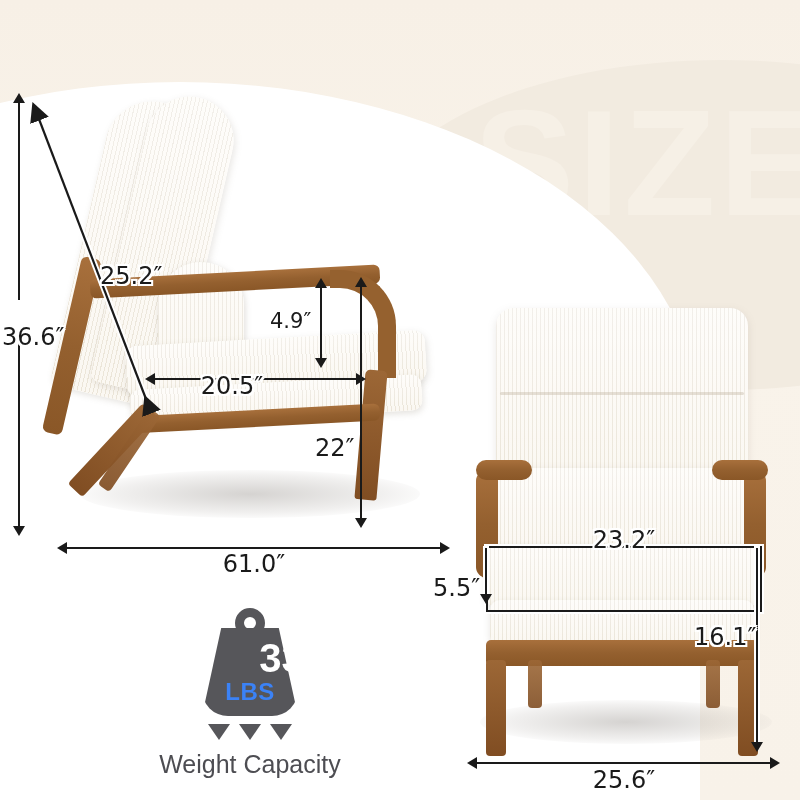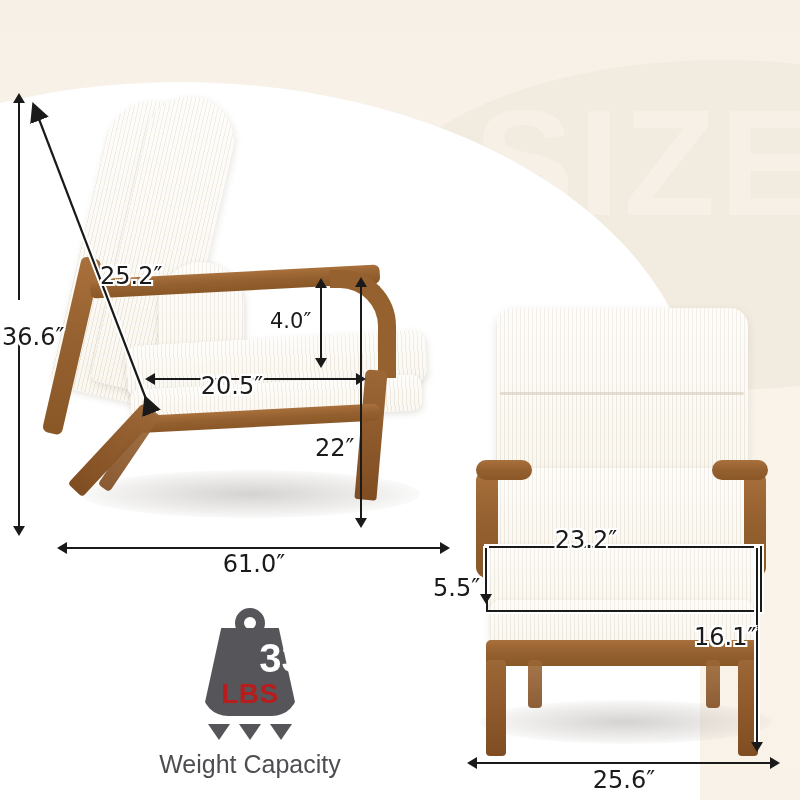--- a/index.html
+++ b/index.html
@@ -111,21 +111,21 @@
     border-radius:18px 18px 26px 26px;
     clip-path:polygon(20% 0%, 80% 0%, 100% 100%, 0% 100%);
   }
   .weight-num{
     position:absolute;left:16px;top:30px;width:120px;text-align:right;
     color:#ffffff;font-size:40px;font-weight:bold;line-height:1;
     font-family:"Liberation Sans", sans-serif;
   }
   .weight-unit{
     position:absolute;left:0;top:72px;width:120px;text-align:center;
-    color:#b91c1c;font-size:28px;font-weight:bold;line-height:1;
+    color:#3b82f6;font-size:24px;font-weight:bold;line-height:1;
     letter-spacing:0.5px;
   }
   .tri-row{position:relative;width:120px;margin:6px auto 0;height:18px;}
   .tri{
     position:absolute;top:0;width:0;height:0;
     border-left:11px solid transparent;border-right:11px solid transparent;
     border-top:16px solid #56565a;
   }
   .weight-label{
     text-align:center;color:#4d4d52;font-size:25px;margin-top:8px;
@@ -250,40 +250,40 @@
       </marker>
     </defs>
     <line x1="146" y1="399" x2="34" y2="106" stroke="#ffffff" stroke-width="6"></line>
     <line x1="146" y1="399" x2="34" y2="106" stroke="#1a1a1a" stroke-width="2.2" marker-end="url(#mk-a)" marker-start="url(#mk-b)"></line>
   </svg>
   <div class="dim big" style="left:100px;top:245px;margin-top:17px;">25.2″</div>
 
   <div class="arrowhead ah-up" style="left:315px;top:278px;"></div>
   <div class="vline" style="left:320px;top:286px;height:74px;"></div>
   <div class="arrowhead ah-down" style="left:315px;top:358px;"></div>
-  <div class="dim" style="left:270px;top:309px;">4.0″</div>
+  <div class="dim" style="left:270px;top:309px;">4.9″</div>
 
   <div class="arrowhead ah-left" style="left:145px;top:373px;"></div>
   <div class="hline" style="left:152px;top:378px;width:208px;"></div>
   <div class="arrowhead ah-right" style="left:356px;top:373px;"></div>
   <div class="dim big" style="left:232px;top:372px;transform:translate(-50%,0);">20.5″</div>
 
   <div class="arrowhead ah-up" style="left:355px;top:277px;"></div>
   <div class="vline" style="left:360px;top:285px;height:235px;"></div>
   <div class="arrowhead ah-down" style="left:355px;top:518px;"></div>
   <div class="dim big" style="left:315px;top:434px;">22″</div>
 
   <div class="arrowhead ah-left" style="left:57px;top:542px;"></div>
   <div class="hline" style="left:64px;top:547px;width:380px;"></div>
   <div class="arrowhead ah-right" style="left:440px;top:542px;"></div>
   <div class="dim big plain" style="left:254px;top:550px;transform:translate(-50%,0);">61.0″</div>
 
   <div class="boxline" style="left:486px;top:546px;width:272px;height:62px;"></div>
 
-  <div class="dim big" style="left:586px;top:540px;transform:translate(-50%,-50%);">23.2″</div>
+  <div class="dim big" style="left:624px;top:540px;transform:translate(-50%,-50%);">23.2″</div>
 
   <div class="vline" style="left:485px;top:548px;height:48px;box-shadow:0 0 0 2px #fff;"></div>
   <div class="arrowhead ah-down" style="left:480px;top:594px;"></div>
   <div class="dim big" style="left:433px;top:588px;transform:translate(0,-50%);">5.5″</div>
 
   <div class="vline" style="left:756px;top:548px;height:196px;box-shadow:0 0 0 2px #fff;"></div>
   <div class="arrowhead ah-down" style="left:751px;top:742px;"></div>
   <div class="dim big" style="left:694px;top:637px;transform:translate(0,-50%);">16.1″</div>
 
   <div class="arrowhead ah-left" style="left:467px;top:757px;"></div>

